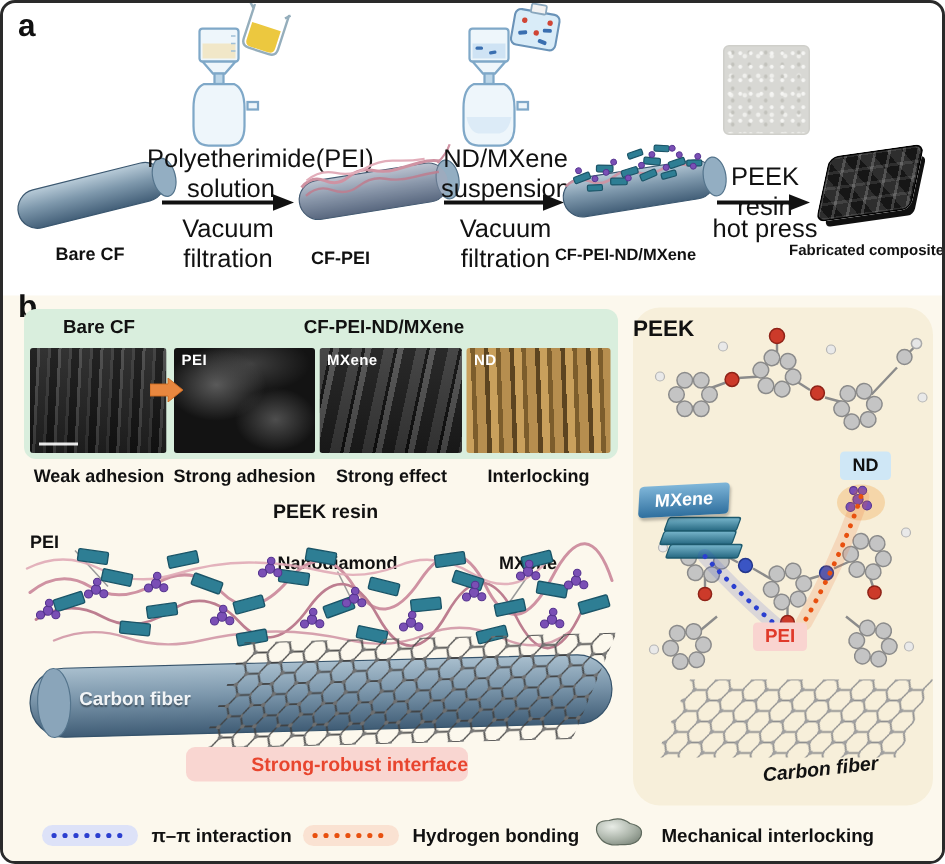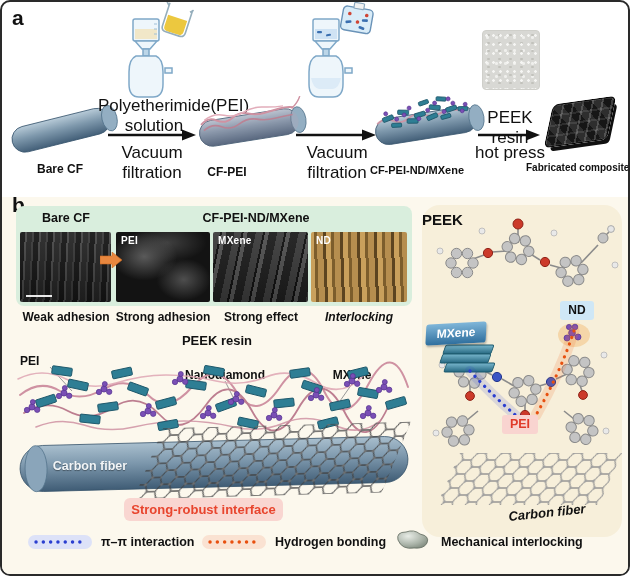--- a/index.html
+++ b/index.html
@@ -36,30 +36,30 @@
     radial-gradient(45px 35px at 72% 68%,#4e4e4e,rgba(0,0,0,0) 60%),
     radial-gradient(60px 30px at 55% 15%,#3f3f3f,rgba(0,0,0,0) 65%),#131313;}
   .sem3{background:linear-gradient(180deg,rgba(255,255,255,.05),rgba(0,0,0,.2)),
     repeating-linear-gradient(102deg,#3d3d3d 0 7px,#101010 7px 9px,#525252 9px 13px,#1e1e1e 13px 21px);}
   .sem4{background:repeating-linear-gradient(88deg,#c9a05c 0 5px,#7c5d2c 5px 8px,#b68e4f 8px 14px,#5c4420 14px 17px);}
   .cap{position:absolute;top:113px;font-size:12px;font-weight:bold;text-align:center;}
   
   .schtitle{position:absolute;left:110px;top:136px;width:210px;text-align:center;font-size:13px;font-weight:bold;}
   .schlbl{position:absolute;font-size:12px;font-weight:bold;text-align:center;}
   .cflabel{position:absolute;left:36px;top:262px;width:104px;color:#f2f5f7;font-weight:bold;font-size:12.5px;text-align:center;text-shadow:0 1px 1px rgba(0,0,0,.4);}
-  .interface-pill{position:absolute;left:122px;top:301px;width:159px;height:23px;background:#f9d6d1;border-radius:6px;color:#e8452e;font-weight:bold;font-size:13px;text-align:center;line-height:23px;}
+  .interface-pill{position:absolute;left:122px;top:301px;width:188px;height:23px;background:#f9d6d1;border-radius:6px;color:#e8452e;font-weight:bold;font-size:13px;text-align:right;line-height:23px;}
   
   .rightpanel{position:absolute;left:420px;top:8px;width:200px;height:332px;background:#f7efda;border-radius:18px;}
   .peek-title{position:absolute;top:6px;left:0;right:0;text-align:left;font-size:15px;font-weight:bold;}
   .mxene-chip{position:absolute;left:4px;top:118px;width:60px;height:21px;background:linear-gradient(180deg,#7fb6d9,#2f6f9e);color:#fff;font-weight:bold;font-size:12px;text-align:center;line-height:21px;border-radius:3px;transform:skewX(-6deg) rotate(-3deg);box-shadow:1px 2px 2px rgba(0,0,0,.25);}
   .nd-chip{position:absolute;left:138px;top:96px;width:34px;height:19px;background:#cfe7f6;border-radius:3px;font-weight:bold;font-size:12px;text-align:center;line-height:19px;}
   .pei-chip{position:absolute;left:80px;top:210px;width:36px;height:19px;background:#f9d4d0;border-radius:3px;color:#e03a2a;font-weight:bold;font-size:12.5px;text-align:center;line-height:19px;}
   .cf-italic{position:absolute;left:70px;top:300px;width:110px;text-align:center;font-style:italic;font-weight:bold;font-size:13px;transform:rotate(-6deg);}
   
-  .leg{position:absolute;top:333px;display:flex;align-items:center;gap:9px;height:24px;text-align:center;}
+  .leg{position:absolute;top:348px;display:flex;align-items:center;gap:9px;height:24px;text-align:center;}
   .leg-label{font-size:12.5px;font-weight:bold;white-space:nowrap;}
   .lpill{width:64px;height:14px;border-radius:8px;display:flex;align-items:center;justify-content:center;}
   .lpill.b{background:#dde2f8;}
   .lpill.o{background:#fae2d2;}
 </style>
 </head>
 <body>
 
 <div class="fig">
 
@@ -162,20 +162,22 @@
             </g>
           <g fill="#3a6fb0">
               <rect x="10" y="20" width="6" height="2.6" rx="1" transform="rotate(-15 13 21)"></rect>
               <rect x="24" y="24" width="6" height="2.6" rx="1" transform="rotate(12 27 25)"></rect>
               <rect x="26" y="16" width="6" height="2.6" rx="1" transform="rotate(-8 29 17)"></rect>
             </g>
         </g>
       </svg>
     </div>
 
+    <div class="arrowtext prewrap" style="left:284px;top:94px;width:102px;">ND/MXene
+suspension</div>
     <div class="abs" style="left:292px;top:126px;">
       <svg width="84" height="14" viewBox="0 0 84 14">
           <line x1="2" y1="7" x2="69" y2="7" stroke="#111" stroke-width="2.6"></line>
           <polygon points="68,1.5 82,7 68,12.5" fill="#111"></polygon>
         </svg>
     </div>
     <div class="arrowtext" style="left:282px;top:141px;width:106px;">Vacuum filtration</div>
 
     <div class="abs" style="left:370px;top:92px;width:116px;height:62px;transform:rotate(-9deg);">
       <svg width="116" height="58" viewBox="0 0 116 58">
@@ -262,21 +264,21 @@
       <div class="abs" style="left:84px;top:46px;z-index:3;">
         <svg width="22" height="16" viewBox="0 0 22 16">
             <polygon points="0,4 12,4 12,0 22,8 12,16 12,12 0,12" fill="#e8873f" stroke="#c96a20" stroke-width="0.6"></polygon>
           </svg>
       </div>
     </div>
 
     <div class="cap" style="left:16px;width:96px;">Weak adhesion</div>
     <div class="cap" style="left:112px;width:98px;">Strong adhesion</div>
     <div class="cap" style="left:209px;width:100px;">Strong effect</div>
-    <div class="cap" style="left:307px;width:100px;font-style:italic;">Interlocking</div>
+    <div class="cap" style="left:307px;width:100px;">Interlocking</div>
 
     <div class="schtitle">PEEK resin</div>
     <div class="schlbl" style="left:18px;top:157px;width:40px;text-align:left;">PEI</div>
     <div class="schlbl" style="left:168px;top:171px;width:110px;">Nanodiamond</div>
     <div class="schlbl" style="left:318px;top:171px;width:64px;">MXene</div>
 
     <div class="abs" style="left:14px;top:150px;width:398px;height:95px;">
       <svg width="398" height="95" viewBox="0 0 398 95">
         <g stroke="#999" stroke-width="1">
           <line x1="34" y1="20" x2="56" y2="44"></line>

